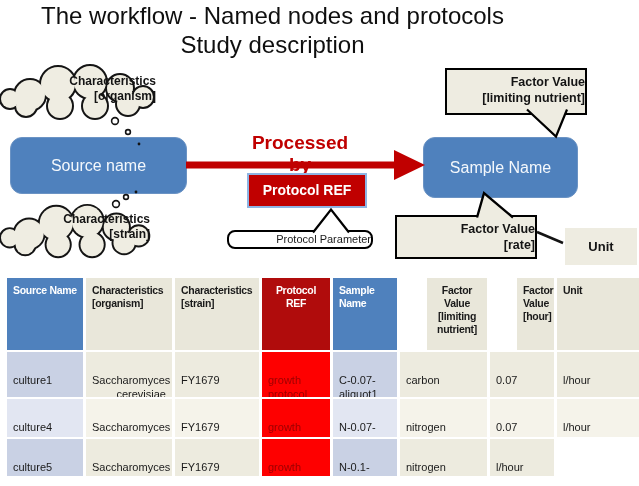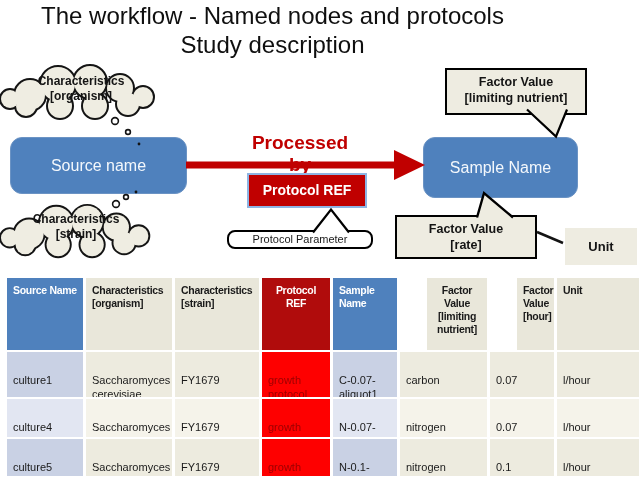--- a/index.html
+++ b/index.html
@@ -14,21 +14,21 @@
   .bluebox{background:#4f81bd;border:1px solid #6b93c4;border-radius:12px;color:#f4f8fc;
            text-align:center;font-size:16px;}
   .source-box{left:10px;top:137px;width:175px;height:55px;line-height:55px;}
   .sample-box{left:423px;top:137px;width:153px;height:59px;line-height:59px;}
   .processed-by{left:240px;top:132px;width:120px;text-align:center;color:#c00000;
                 font-weight:bold;font-size:19px;}
   .protocol-ref{left:247px;top:173px;width:116px;height:31px;background:#c00000;
                 border:2px solid #8eb4e3;color:#fff;font-weight:bold;font-size:14px;
                 text-align:center;line-height:31px;}
   .protocol-param{left:227px;top:230px;width:142px;height:15px;background:#ffffff;
-                  border:2px solid #000;border-radius:8px;text-align:center;
+                  border:2px solid #000;border-radius:8px;text-align:right;
                   font-size:11px;line-height:15px;color:#1a1a1a;}
   .callout{background:#eeece1;border:2px solid #000;text-align:center;font-weight:bold;
            color:#141414;font-size:12.5px;line-height:16px;}
   .fv-nutrient{left:445px;top:68px;width:138px;height:39px;padding-top:4px;box-sizing:content-box;}
   .fv-rate{left:395px;top:215px;width:138px;height:36px;border-width:2.5px;padding-top:4px;}
   .unit-box{left:565px;top:228px;width:72px;height:37px;background:#eeece1;text-align:center;
             font-weight:bold;font-size:13px;line-height:37px;color:#141414;}
 
   
   .cloud-text{text-align:center;font-weight:bold;font-size:12px;line-height:15px;color:#141414;}
@@ -44,21 +44,21 @@
   .td{font-size:11px;line-height:13.5px;padding:22px 6px 0 6px;overflow:hidden;color:#1a1a1a;}
   .hblue{background:#4f81bd;color:#fff;}
   .hbeige{background:#e9e7da;}
   .hred{background:#b00c0c;color:#fff;text-align:center;}
   .ctr{text-align:center;margin-left:27px;}
   .lav1{background:#c9d1e4;}
   .lav2{background:#e2e6f2;}
   .bg1{background:#edebdf;}
   .bg2{background:#f5f3ea;}
   .redcell{background:#fe0000;color:#9c0000;}
-  .blk{display:block;white-space:nowrap;}
+  .blk{display:block;white-space:nowrap;text-align:right;}
   .squiggle{text-decoration-line:underline;text-decoration-style:wavy;
             text-decoration-color:#e02b2b;text-decoration-thickness:1px;text-underline-offset:2px;}
 </style>
 </head>
 <body>
 
 <div class="canvas">
 
   <div class="abs title">
     <div>The workflow - Named nodes and protocols</div>
@@ -199,17 +199,16 @@
 
     <div class="td lav1">culture5</div>
     <div class="td bg1">
       <span class="blk">Saccharomyces</span>
       <span class="blk squiggle">cerevisiae</span>
     </div>
     <div class="td bg1">FY1679</div>
     <div class="td redcell">growth protocol</div>
     <div class="td lav1">N-0.1-aliquot1</div>
     <div class="td bg1">nitrogen</div>
-    <div class="td bg1">0.1</div>
     <div class="td bg1">l/hour</div>
   </div>
 
 </div>
 
 </body></html>

